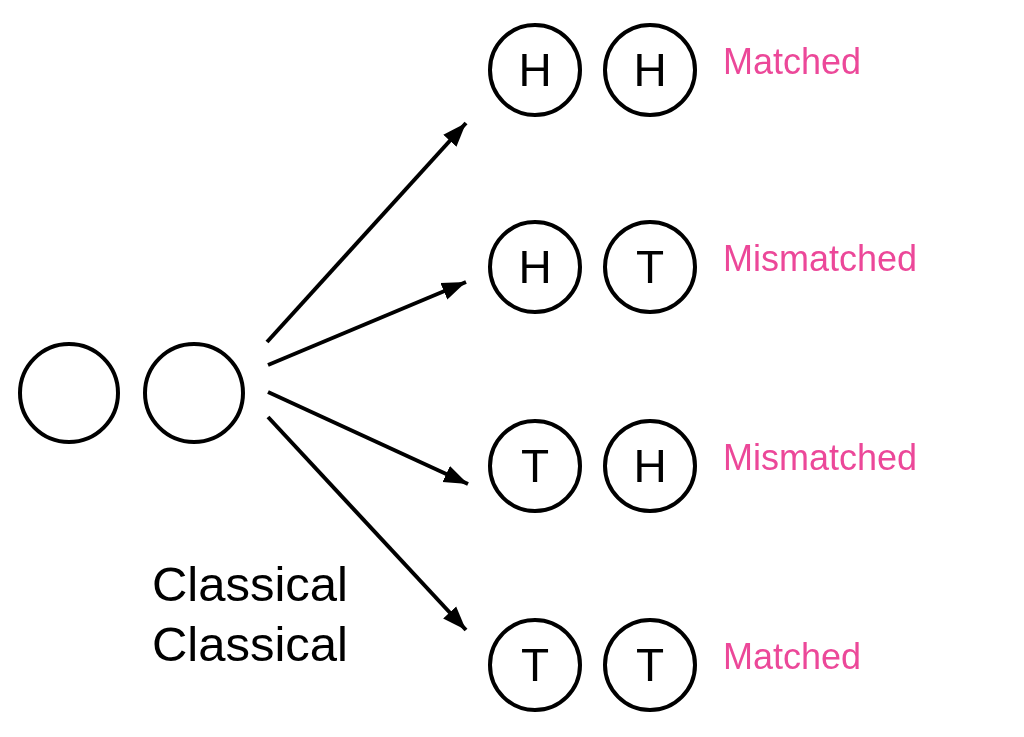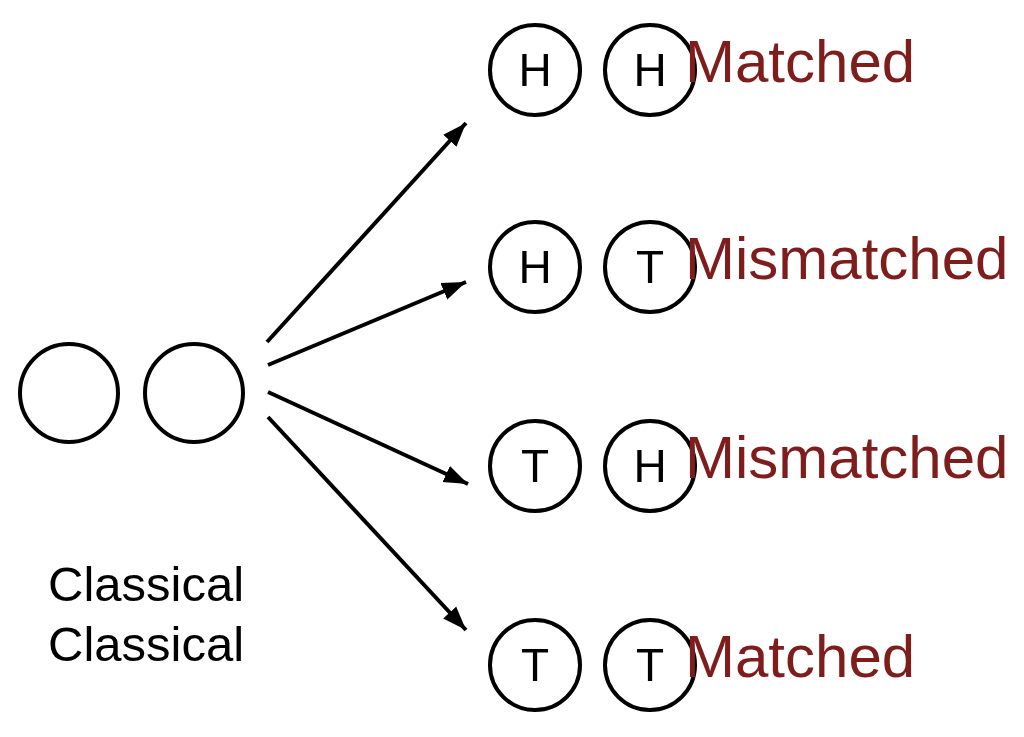--- a/index.html
+++ b/index.html
@@ -44,37 +44,37 @@
   .r1.c2 { left: 603px; top: 23px; }
   .r2.c1 { left: 488px; top: 220px; }
   .r2.c2 { left: 603px; top: 220px; }
   .r3.c1 { left: 488px; top: 419px; }
   .r3.c2 { left: 603px; top: 419px; }
   .r4.c1 { left: 488px; top: 618px; }
   .r4.c2 { left: 603px; top: 618px; }
 
   .result {
     position: absolute;
-    left: 685px;
-    font-size: 60px;
+    left: 723px;
+    font-size: 36px;
     line-height: 60px;
     white-space: nowrap;
-    color: #7f1d1d;
+    color: #ec4899;
   }
   .result.r1 { top: 32px; }
   .result.r2 { top: 229px; }
   .result.r3 { top: 428px; }
   .result.r4 { top: 627px; }
 
   .caption {
     position: absolute;
     left: 48px;
     top: 554px;
     width: 300px;
-    text-align: left;
+    text-align: right;
     font-size: 49px;
     line-height: 60px;
     color: #000000;
   }
 </style>
 </head>
 <body>
 
 <div class="stage">
 

